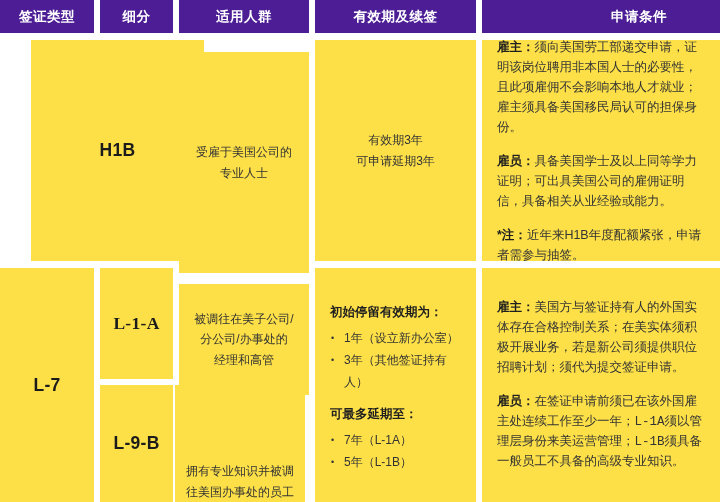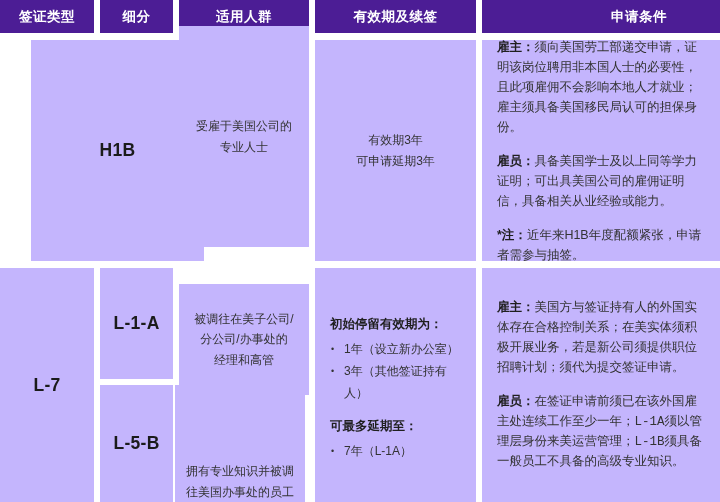--- a/index.html
+++ b/index.html
@@ -5,29 +5,29 @@
   html,body{margin:0;padding:0;background:#ffffff;}
   .stage{
     position:relative;width:720px;height:502px;overflow:hidden;background:#ffffff;
     font-family:"Liberation Sans","DejaVu Sans",sans-serif;color:#333333;
   }
   .hcell{
     position:absolute;top:0;height:33px;background:#4c1d95;color:#ffffff;
     display:flex;align-items:center;justify-content:center;
     font-size:13.5px;font-weight:bold;letter-spacing:0.5px;
   }
-  .cell{position:absolute;background:#c4b5fd;box-sizing:border-box;}
+  .cell{position:absolute;background:#fde047;box-sizing:border-box;}
   .center{display:flex;flex-direction:column;align-items:center;justify-content:center;text-align:center;}
   .biglabel{font-size:17.5px;font-weight:bold;color:#1b1b1b;letter-spacing:0.3px;}
   .smalltext{font-size:12px;line-height:20.5px;color:#333333;}
   .condcell{display:flex;flex-direction:column;justify-content:center;padding:2px 15px;}
   .cond-p{margin:7px 0;font-size:12.5px;line-height:20px;text-align:left;}
   .cond-p strong{color:#1f1f1f;}
   .valcell{display:flex;flex-direction:column;justify-content:center;padding:2px 10px 2px 15px;}
-  .vhead{font-size:12.5px;font-weight:bold;color:#1f1f1f;line-height:20px;margin:6px 0 4px 0;}
+  .vhead{font-size:12.5px;font-weight:bold;color:#1f1f1f;line-height:20px;margin:6px 0 4px 0;font-family:Liberation Mono, monospace;}
   .bullet{position:relative;padding-left:14px;font-size:12px;line-height:22px;color:#333333;}
   .bullet::before{content:"•";position:absolute;left:1px;top:0;font-size:9px;line-height:22px;color:#333333;}
 </style>
 </head>
 <body>
 
 <div class="stage">
 
   <div class="hcell" style="left:0;width:94px;">
     <span>签证类型</span>
@@ -42,65 +42,66 @@
     <span>适用人群</span>
   </div>
   <div class="hcell" style="left:482px;width:238px;padding-left:38px;">
     <span>申请条件</span>
   </div>
 
   <div class="cell center" style="left:0;top:40px;width:173px;height:221px;margin-left:31px;">
     <span class="biglabel">H1B</span>
   </div>
 
-  <div class="cell center smalltext" style="left:179px;top:26px;width:130px;height:221px;text-align:right;">
+  <div class="cell center smalltext" style="left:179px;top:52px;width:130px;height:221px;text-align:right;">
     <div>受雇于美国公司的</div>
     <div>专业人士</div>
   </div>
 
   <div class="cell center smalltext" style="left:315px;top:40px;width:161px;height:221px;">
     <div>有效期3年</div>
     <div>可申请延期3年</div>
   </div>
 
   <div class="cell condcell" style="left:482px;top:40px;width:238px;height:221px;">
     <p class="cond-p"><strong>雇主：</strong><span>须向美国劳工部递交申请，证明该岗位聘用非本国人士的必要性，且此项雇佣不会影响本地人才就业；雇主须具备美国移民局认可的担保身份。</span></p>
     <p class="cond-p"><strong>雇员：</strong><span>具备美国学士及以上同等学力证明；可出具美国公司的雇佣证明信，具备相关从业经验或能力。</span></p>
     <p class="cond-p"><strong>*注：</strong><span>近年来H1B年度配额紧张，申请者需参与抽签。</span></p>
   </div>
 
   <div class="cell center" style="left:0;top:268px;width:94px;height:234px;">
     <span class="biglabel">L-7</span>
   </div>
 
-  <div class="cell center" style="left:100px;top:268px;width:73px;height:111px;">
+  <div class="cell center" style="left:100px;top:268px;width:73px;height:111px;font-family:Liberation Serif, serif;">
     <span class="biglabel">L-1-A</span>
   </div>
 
   <div class="cell center smalltext" style="left:179px;top:284px;width:130px;height:111px;">
     <div>被调往在美子公司/</div>
     <div>分公司/办事处的</div>
     <div>经理和高管</div>
   </div>
 
   <div class="cell center" style="left:100px;top:385px;width:73px;height:117px;">
-    <span class="biglabel">L-5-B</span>
+    <span class="biglabel">L-9-B</span>
   </div>
 
   <div class="cell center smalltext" style="left:175px;top:385px;width:130px;height:117px;justify-content:flex-end;">
     <div>拥有专业知识并被调</div>
     <div>往美国办事处的员工</div>
   </div>
 
   <div class="cell valcell" style="left:315px;top:268px;width:161px;height:234px;">
     <div class="vhead">初始停留有效期为：</div>
     <div class="bullet">1年（设立新办公室）</div>
     <div class="bullet">3年（其他签证持有人）</div>
     <div class="vhead" style="margin-top:12px;">可最多延期至：</div>
     <div class="bullet">7年（L-1A）</div>
+    <div class="bullet">5年（L-1B）</div>
   </div>
 
   <div class="cell condcell" style="left:482px;top:268px;width:238px;height:234px;font-family:Liberation Mono, monospace;">
     <p class="cond-p"><strong>雇主：</strong><span>美国方与签证持有人的外国实体存在合格控制关系；在美实体须积极开展业务，若是新公司须提供职位招聘计划；须代为提交签证申请。</span></p>
     <p class="cond-p"><strong>雇员：</strong><span>在签证申请前须已在该外国雇主处连续工作至少一年；L-1A须以管理层身份来美运营管理；L-1B须具备一般员工不具备的高级专业知识。</span></p>
   </div>
 
 </div>
 
 </body></html>

